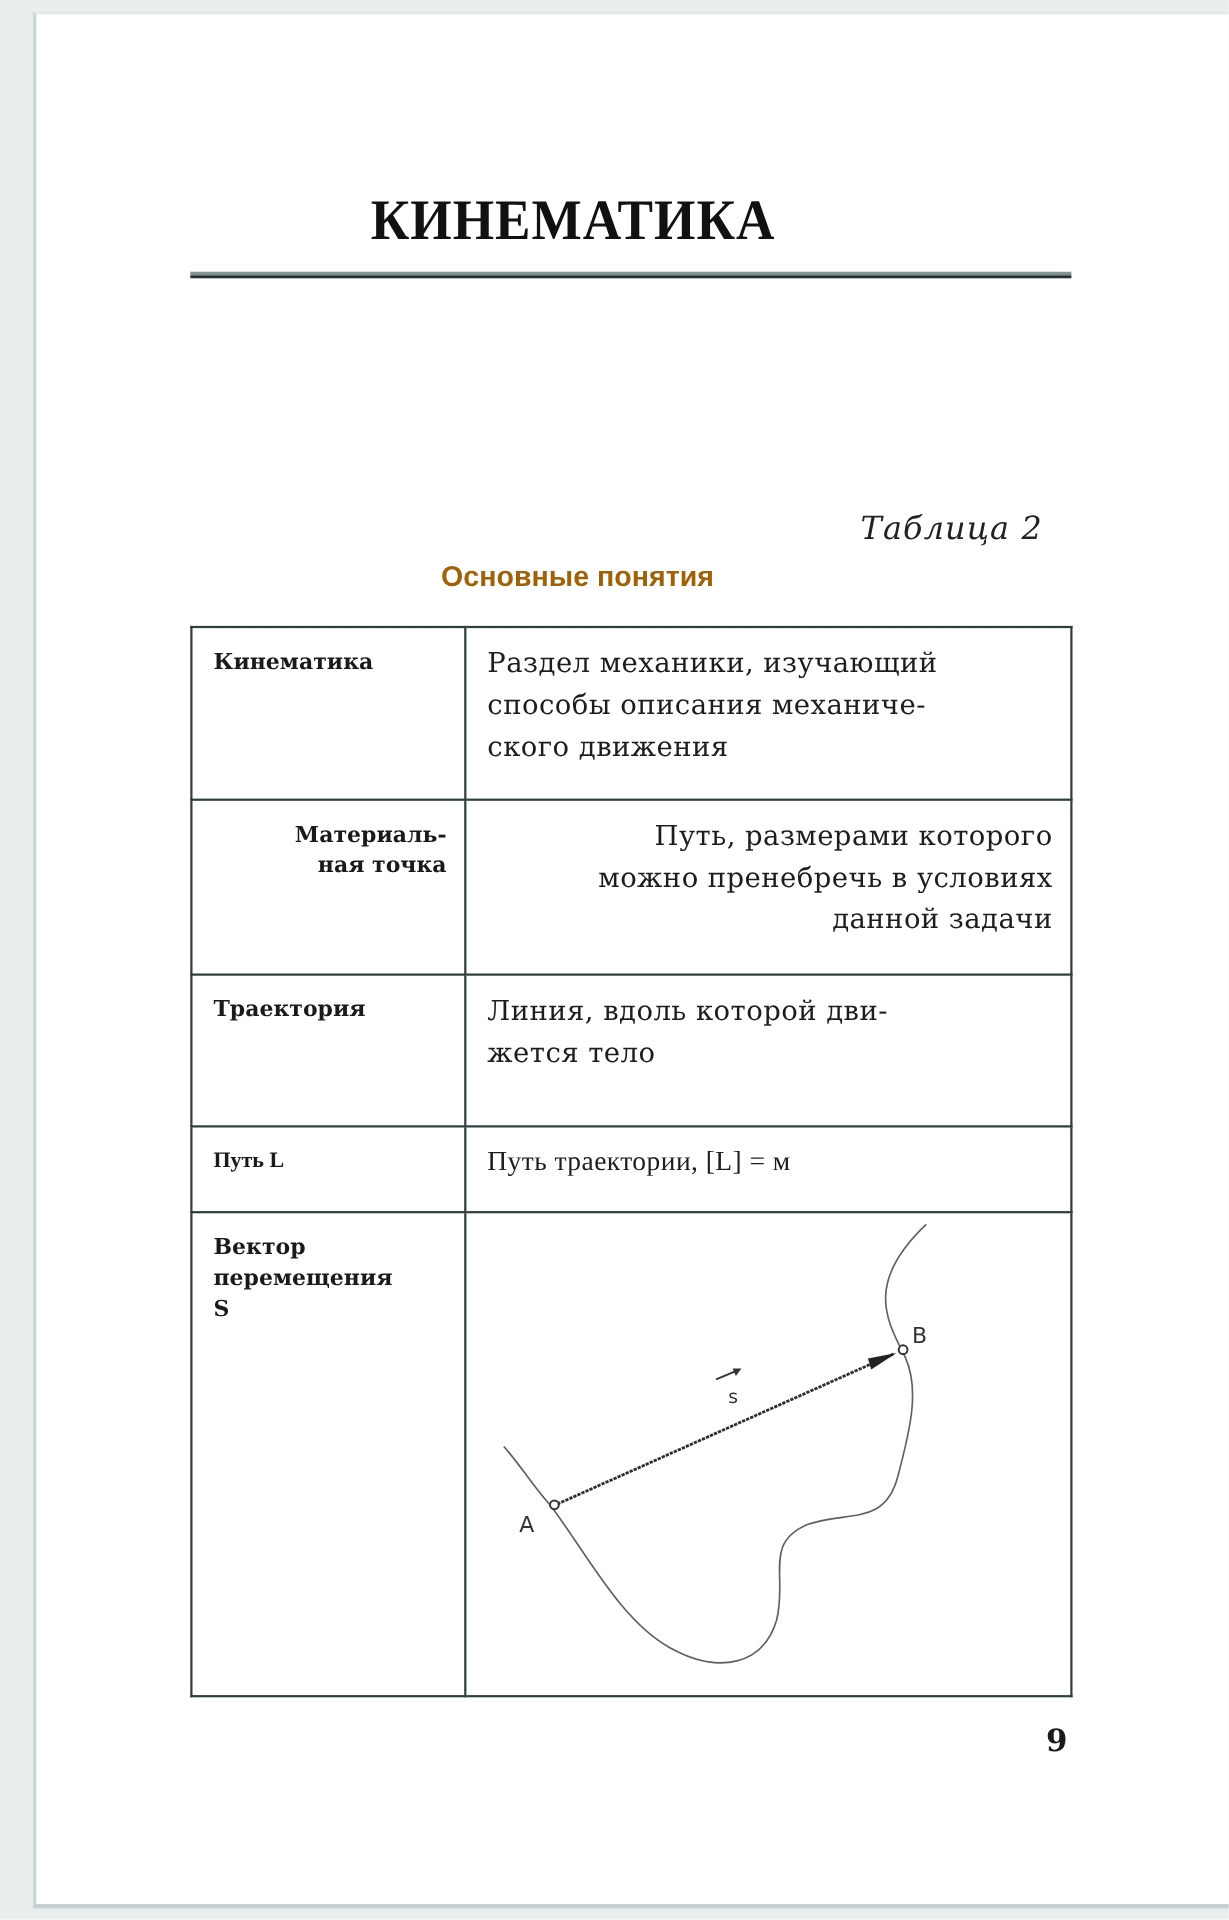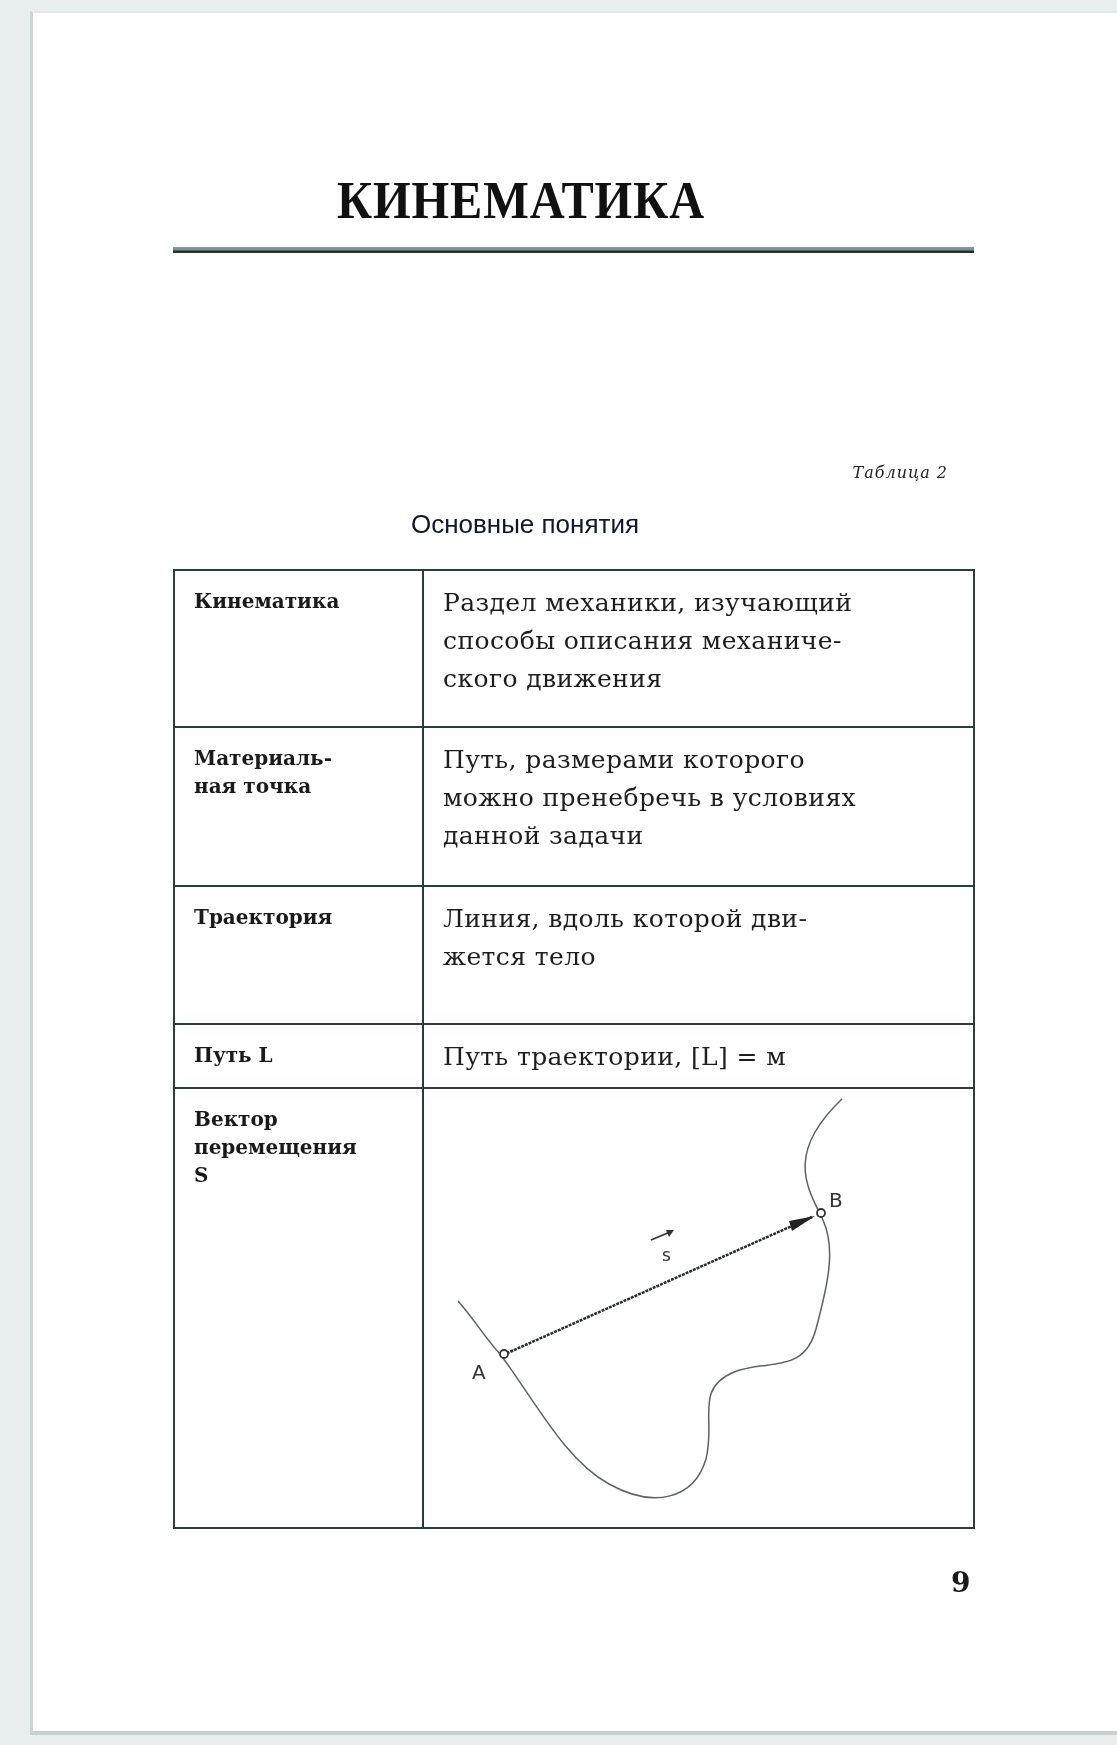--- a/index.html
+++ b/index.html
@@ -38,33 +38,33 @@
     position: absolute;
     left: 140px; top: 234px;
     width: 801px; height: 6px;
     background: linear-gradient(#8a9a9a 0%, #7c8c8c 50%, #1d2b2b 70%, #2a3838 100%);
   }
   .table-number {
     position: absolute;
     right: 175px; top: 450px;
     font-family: "DejaVu Serif", serif;
     font-style: italic;
-    font-size: 16px;
+    font-size: 29px;
     color: #222;
     letter-spacing: 1px;
   }
   .table-title {
     position: absolute;
     left: 140px; width: 800px; top: 496px;
     text-align: center;
     margin-left: -48px;
     font-family: "Liberation Sans", sans-serif;
-    font-weight: normal;
+    font-weight: bold;
     font-size: 26px;
-    color: #0f172a;
+    color: #a16207;
   }
   table.concepts {
     position: absolute;
     left: 140px; top: 556px;
     width: 802px;
     border-collapse: collapse;
     table-layout: fixed;
   }
   table.concepts td {
     border: 2.5px solid #2c3d3d;
@@ -83,23 +83,23 @@
   td.def {
     padding: 13px 16px 0 19px !important;
     font-family: "DejaVu Serif", serif;
     font-size: 25px;
     line-height: 38px;
     color: #1d1d1d;
     letter-spacing: 0.4px;
   }
   .term-text, .def-text { white-space: pre-line; display: block; }
   tr.r1 td { height: 157px; box-sizing: border-box; }
-  tr.r2 td { height: 159px; box-sizing: border-box; }
+  tr.r2 td { height: 159px; box-sizing: border-box; text-align: right; }
   tr.r3 td { height: 138px; box-sizing: border-box; }
-  tr.r4 td { height: 64px; box-sizing: border-box; }
+  tr.r4 td { height: 78px; box-sizing: border-box; font-family: Liberation Serif, serif; }
   tr.r5 td { height: 440px; box-sizing: border-box; }
   td.diagram-cell { position: relative; padding: 0 !important; }
   .diagram-cell svg { position: absolute; left: 0; top: 0; }
   .page-number {
     position: absolute;
     left: 918px; top: 1553px;
     font-family: "DejaVu Serif", serif;
     font-weight: bold;
     font-size: 28px;
     color: #1a1a1a;

